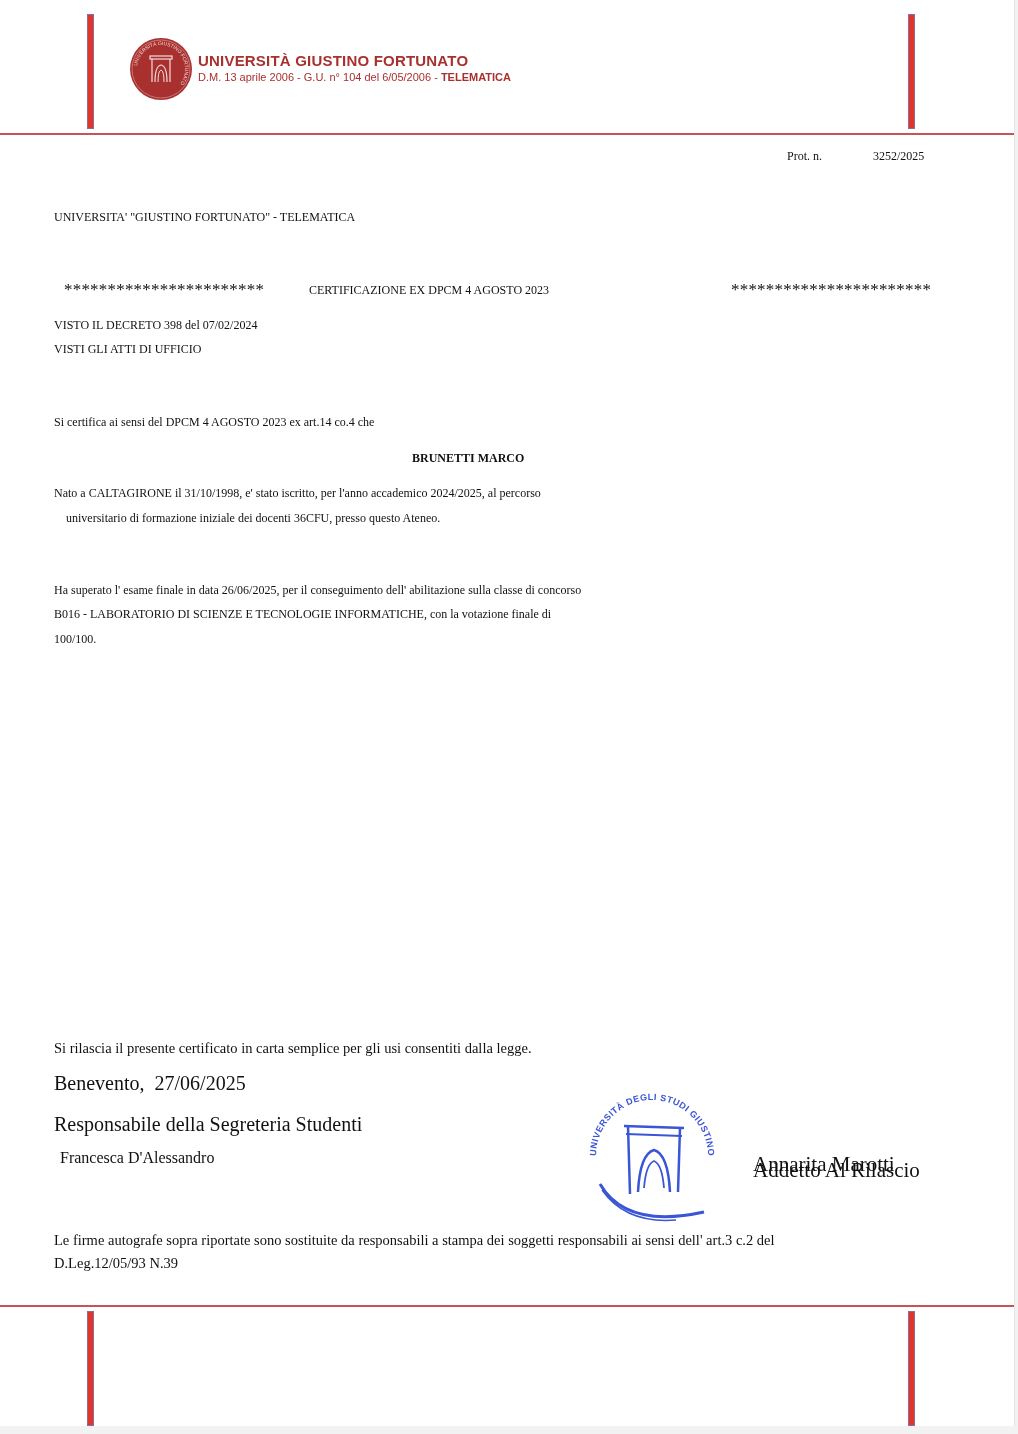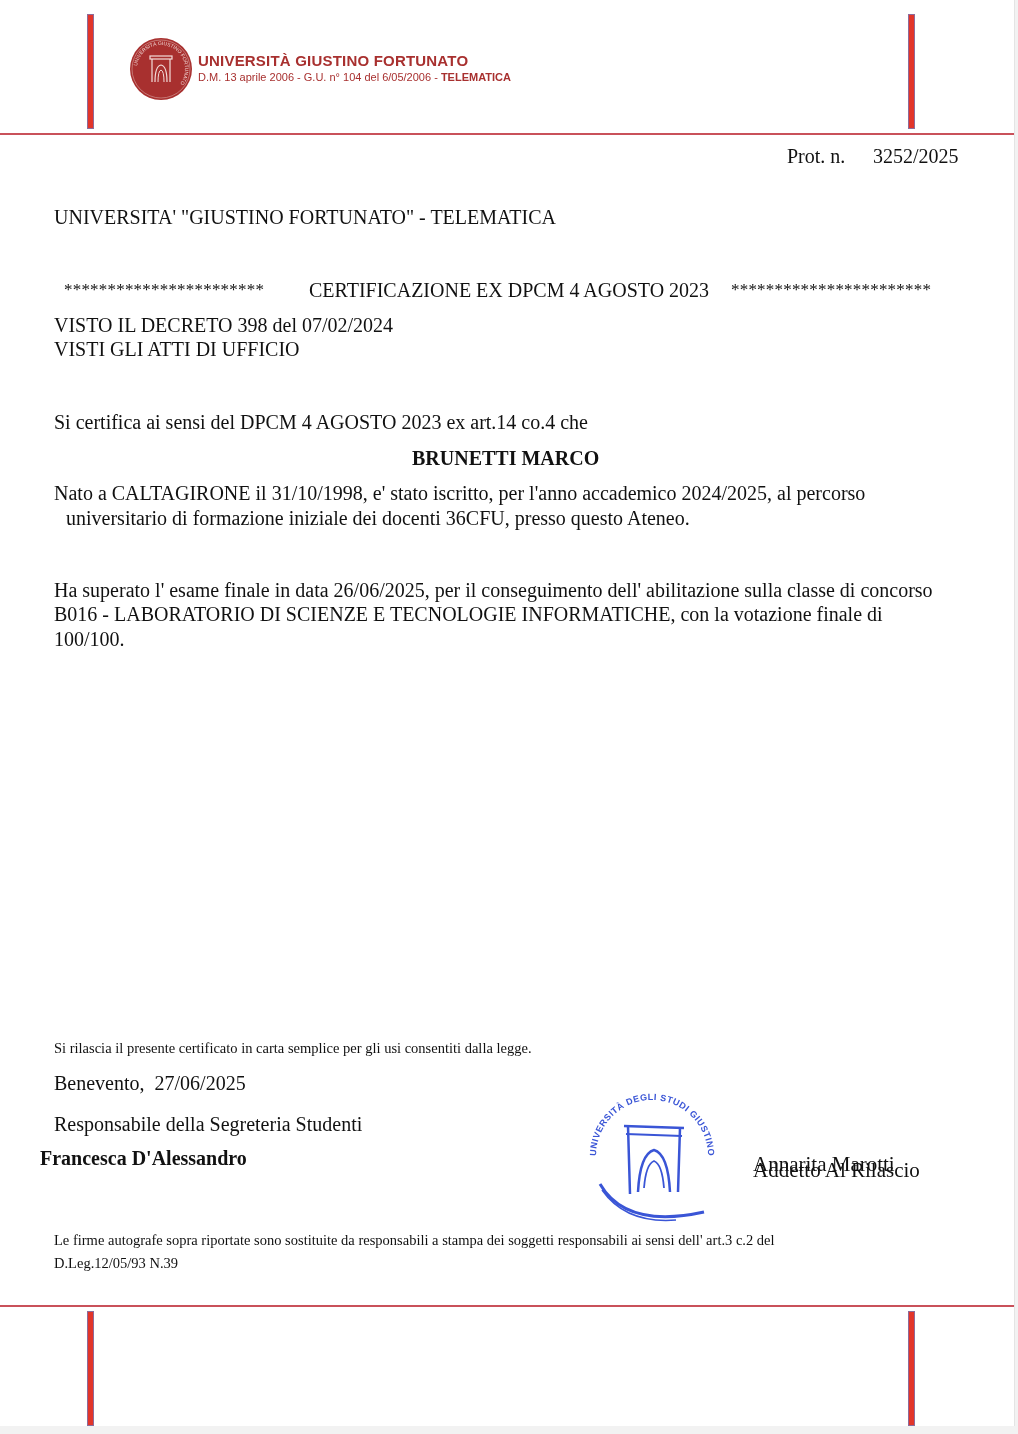--- a/index.html
+++ b/index.html
@@ -21,21 +21,21 @@
     }
     .logo-title {
       position: absolute; left: 84px; top: 18px; font-family: "Liberation Sans", "DejaVu Sans", sans-serif;
       font-weight: bold; font-size: 15px; color: #a8302f; letter-spacing: 0.2px; white-space: nowrap;
     }
     .logo-sub {
       position: absolute; left: 84px; top: 37px; font-family: "Liberation Sans", "DejaVu Sans", sans-serif;
       font-size: 11px; color: #a8302f; white-space: nowrap;
     }
     .logo-sub b { font-weight: bold; }
-    .t { position: absolute; white-space: nowrap; font-size: 20px; line-height: 22px; }
+    .t { position: absolute; white-space: nowrap; font-size: 12px; line-height: 22px; }
     .small { font-size: 14.5px; line-height: 20px; }
     .bold { font-weight: bold; }
     .stamp { position: absolute; left: 586px; top: 1084px; width: 132px; height: 142px; }
   </style>
 </head>
 <body>
 
 <div class="page">
 
   <div class="vbar" style="left:87px; top:14px; height:115px;"></div>
@@ -79,21 +79,21 @@
   <div class="t" style="left:54px; top:482px;">Nato a CALTAGIRONE il 31/10/1998, e' stato iscritto, per l'anno accademico 2024/2025, al percorso</div>
   <div class="t" style="left:54px; top:507px;margin-left:12px;">universitario di formazione iniziale dei docenti 36CFU, presso questo Ateneo.</div>
 
   <div class="t" style="left:54px; top:579px;">Ha superato l' esame finale in data 26/06/2025, per il conseguimento dell' abilitazione sulla classe di concorso</div>
   <div class="t" style="left:54px; top:603px;">B016 - LABORATORIO DI SCIENZE E TECNOLOGIE INFORMATICHE, con la votazione finale di</div>
   <div class="t" style="left:54px; top:628px;">100/100.</div>
 
   <div class="t small" style="left:54px; top:1038px;">Si rilascia il presente certificato in carta semplice per gli usi consentiti dalla legge.</div>
   <div class="t" style="left:54px; top:1071px; font-size:20px; line-height:24px; white-space:pre;">Benevento,  27/06/2025</div>
   <div class="t" style="left:54px; top:1112px; font-size:20px; line-height:24px;">Responsabile della Segreteria Studenti</div>
-  <div class="t" style="left:40px; top:1146px; font-size:20px; line-height:24px;font-weight:bold;">Francesca D'Alessandro</div>
+  <div class="t" style="left:60px; top:1146px; font-size:16px; line-height:24px;">Francesca D'Alessandro</div>
 
   <div class="stamp">
     <svg width="132" height="142" viewBox="0 0 132 142">
       <defs>
         <path id="stampRing" d="M66,72 m-56,0 a56,56 0 1,1 112,0"></path>
       </defs>
       <text font-size="9" font-weight="bold" fill="#3a55d6" font-family="Liberation Sans, sans-serif" letter-spacing="0.5">
         <textPath href="#stampRing" startOffset="0%">UNIVERSITÀ DEGLI STUDI GIUSTINO FORTUNATO</textPath>
       </text>
       <path d="M14 100 Q40 145 118 128" stroke="#3a55d6" stroke-width="3" fill="none"></path>

